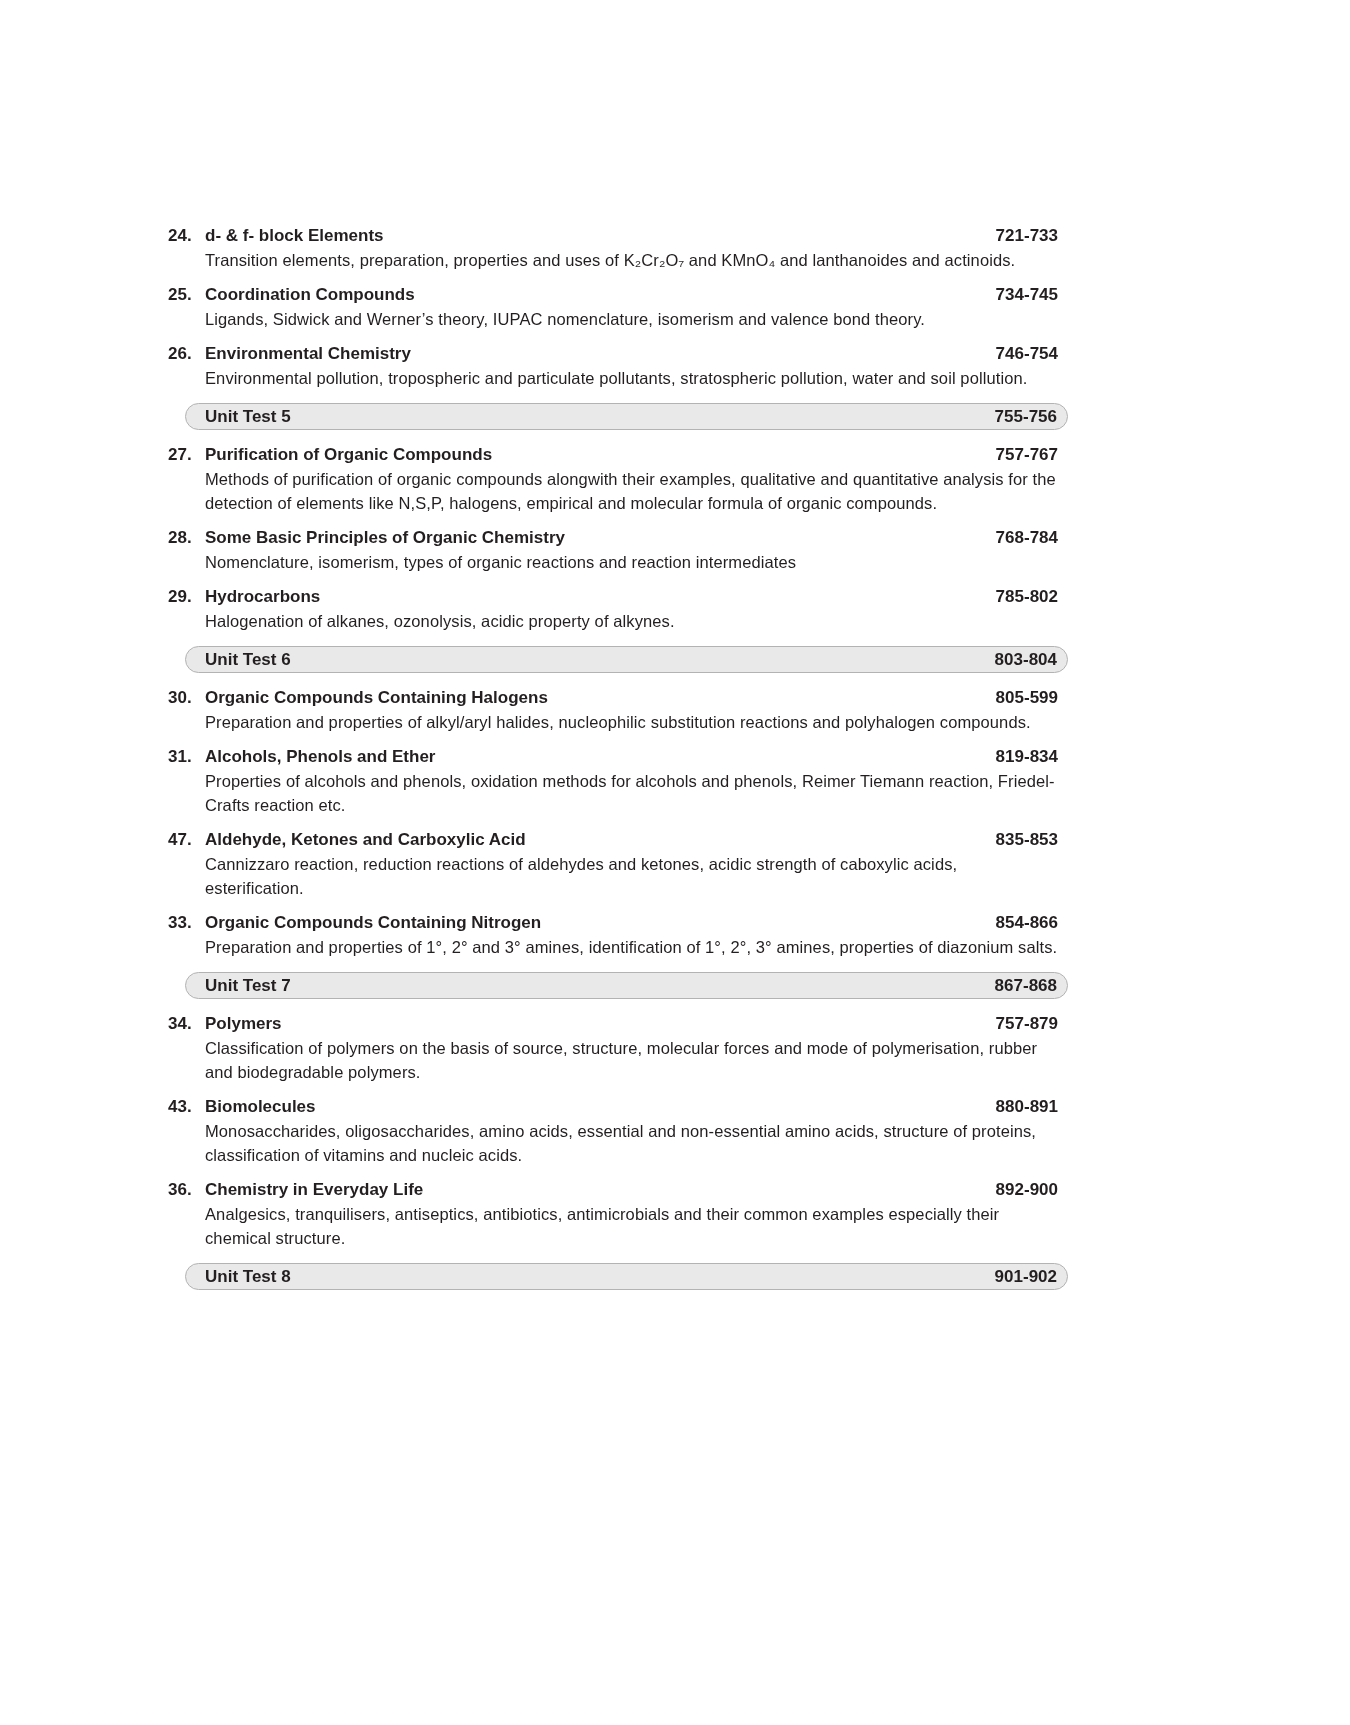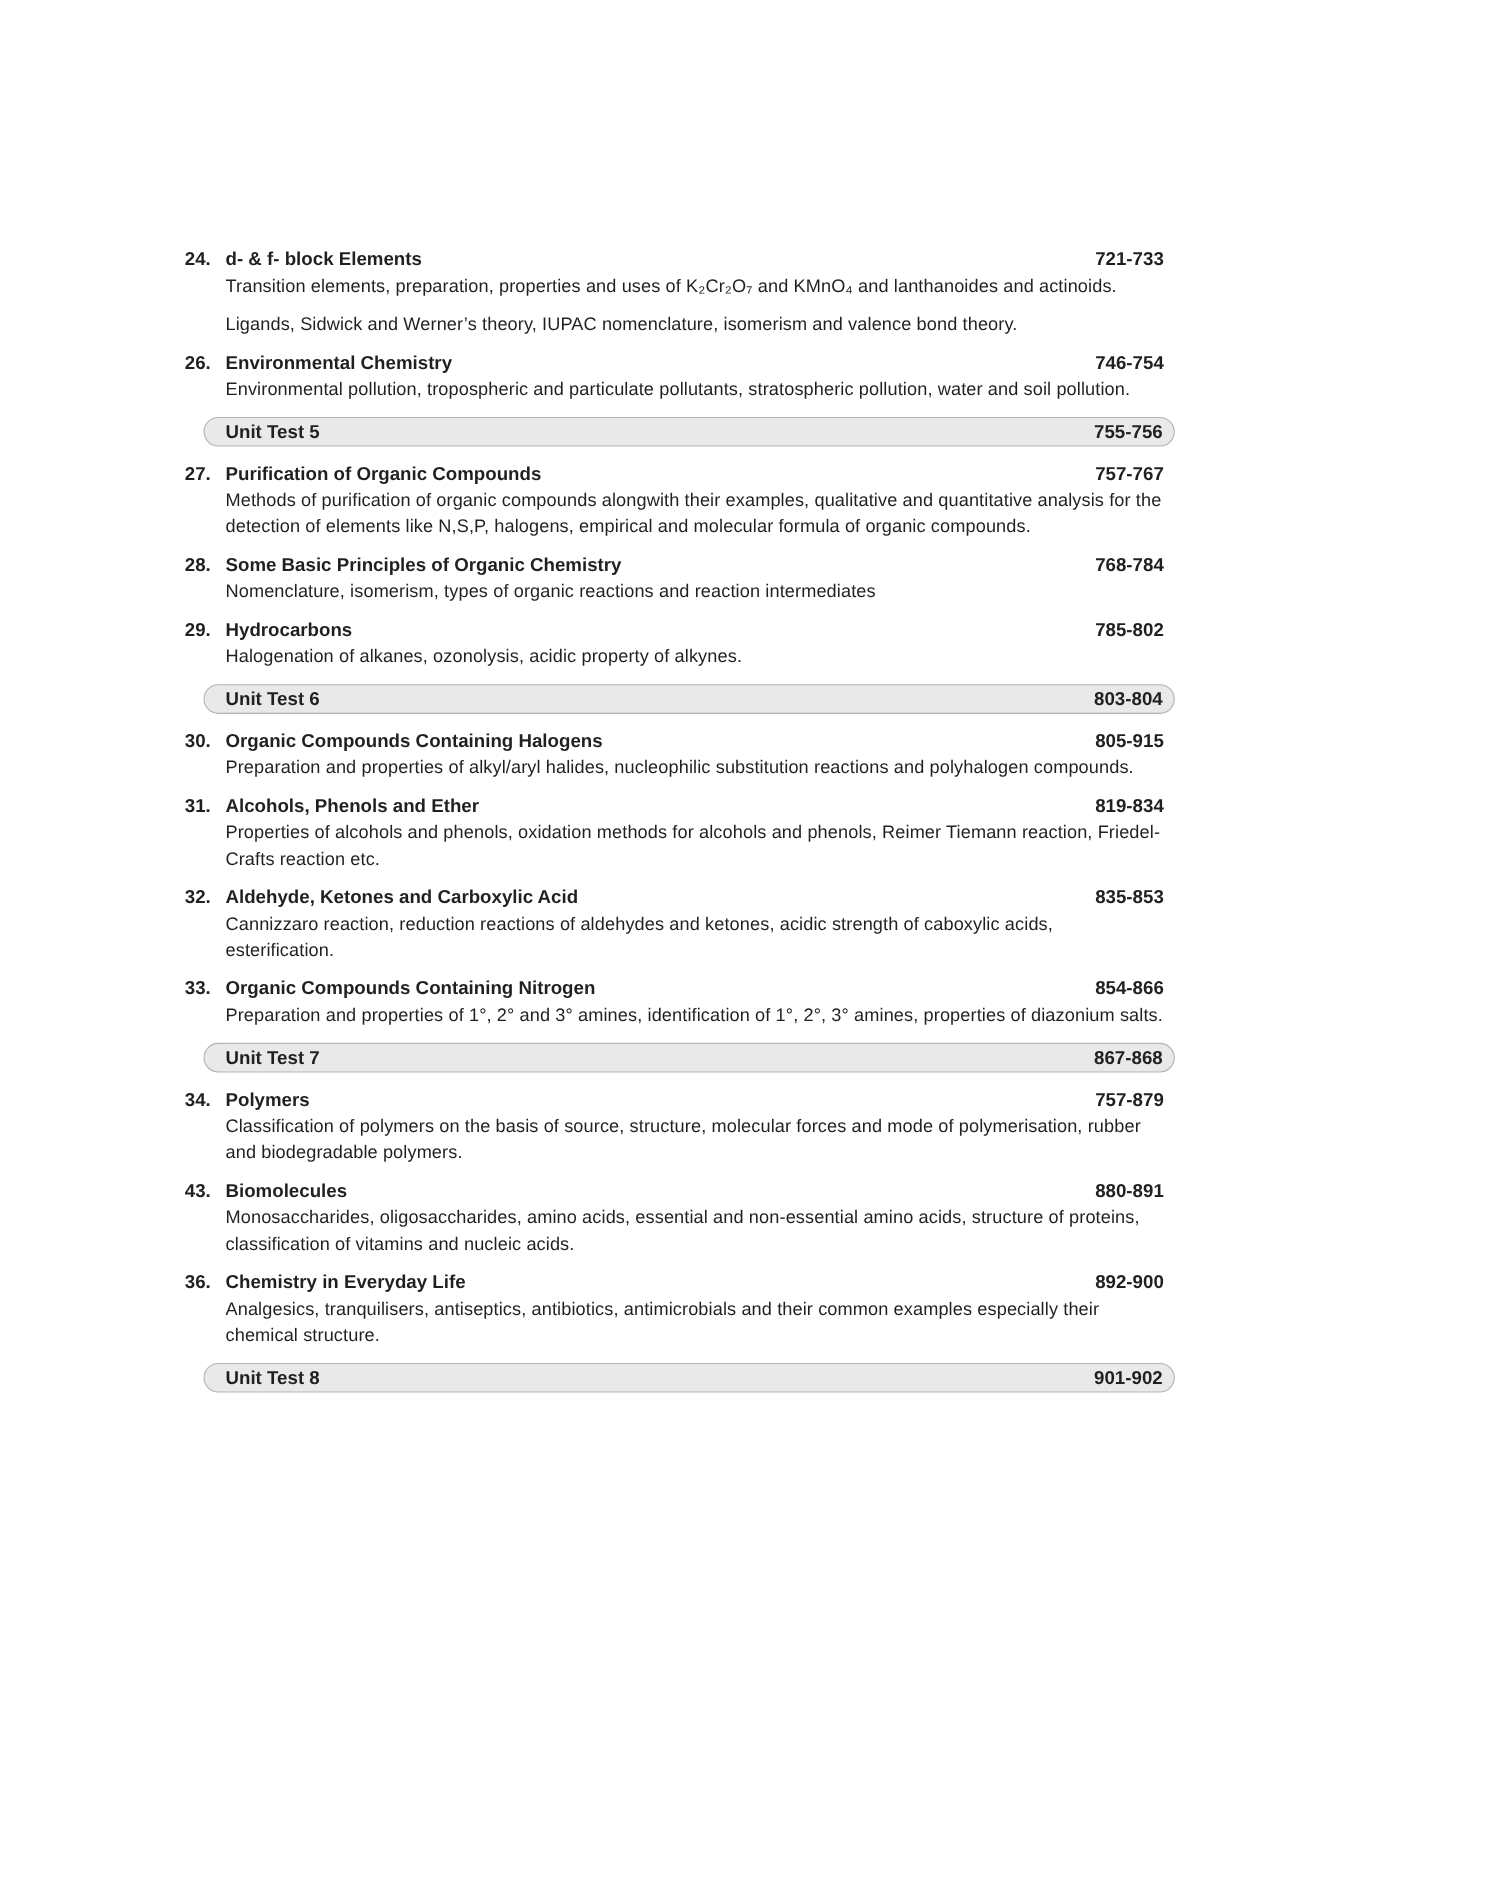--- a/index.html
+++ b/index.html
@@ -79,20 +79,25 @@
     <div class="chapter">
       <div class="chapter-head">
         <span class="chapter-num">24.</span>
         <span class="chapter-title">d- &amp; f- block Elements</span>
         <span class="chapter-pages">721-733</span>
       </div>
       <div class="chapter-desc">Transition elements, preparation, properties and uses of K₂Cr₂O₇ and KMnO₄ and lanthanoides and actinoids.</div>
     </div>
 
     <div class="chapter">
+      <div class="chapter-head">
+        <span class="chapter-num">25.</span>
+        <span class="chapter-title">Coordination Compounds</span>
+        <span class="chapter-pages">734-745</span>
+      </div>
       <div class="chapter-desc">Ligands, Sidwick and Werner’s theory, IUPAC nomenclature, isomerism and valence bond theory.</div>
     </div>
 
     <div class="chapter">
       <div class="chapter-head">
         <span class="chapter-num">26.</span>
         <span class="chapter-title">Environmental Chemistry</span>
         <span class="chapter-pages">746-754</span>
       </div>
       <div class="chapter-desc">Environmental pollution, tropospheric and particulate pollutants, stratospheric pollution, water and soil pollution.</div>
@@ -132,37 +137,37 @@
 
     <div class="unit-test">
       <span class="unit-test-title">Unit Test 6</span>
       <span class="unit-test-pages">803-804</span>
     </div>
 
     <div class="chapter">
       <div class="chapter-head">
         <span class="chapter-num">30.</span>
         <span class="chapter-title">Organic Compounds Containing Halogens</span>
-        <span class="chapter-pages">805-915</span>
+        <span class="chapter-pages">805-599</span>
       </div>
       <div class="chapter-desc">Preparation and properties of alkyl/aryl halides, nucleophilic substitution reactions and polyhalogen compounds.</div>
     </div>
 
     <div class="chapter">
       <div class="chapter-head">
         <span class="chapter-num">31.</span>
         <span class="chapter-title">Alcohols, Phenols and Ether</span>
         <span class="chapter-pages">819-834</span>
       </div>
       <div class="chapter-desc">Properties of alcohols and phenols, oxidation methods for alcohols and phenols, Reimer Tiemann reaction, Friedel-Crafts reaction etc.</div>
     </div>
 
     <div class="chapter">
       <div class="chapter-head">
-        <span class="chapter-num">32.</span>
+        <span class="chapter-num">47.</span>
         <span class="chapter-title">Aldehyde, Ketones and Carboxylic Acid</span>
         <span class="chapter-pages">835-853</span>
       </div>
       <div class="chapter-desc">Cannizzaro reaction, reduction reactions of aldehydes and ketones, acidic strength of caboxylic acids, esterification.</div>
     </div>
 
     <div class="chapter">
       <div class="chapter-head">
         <span class="chapter-num">33.</span>
         <span class="chapter-title">Organic Compounds Containing Nitrogen</span>

